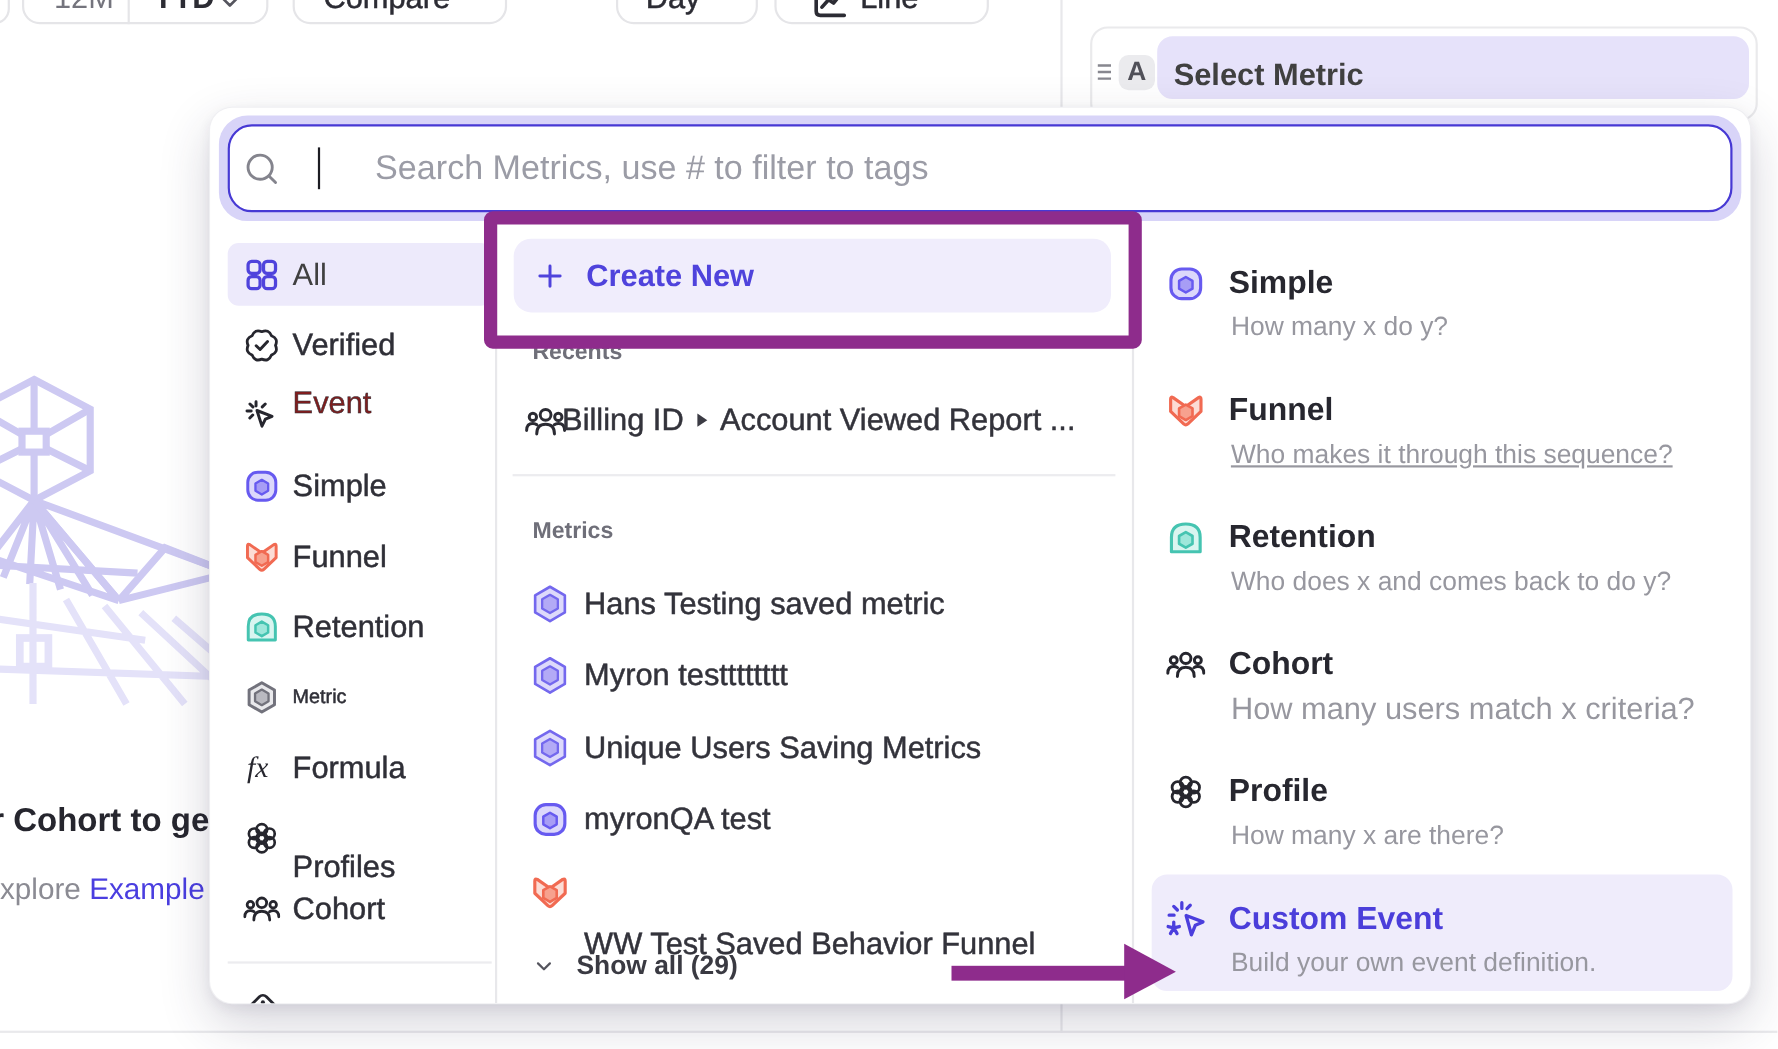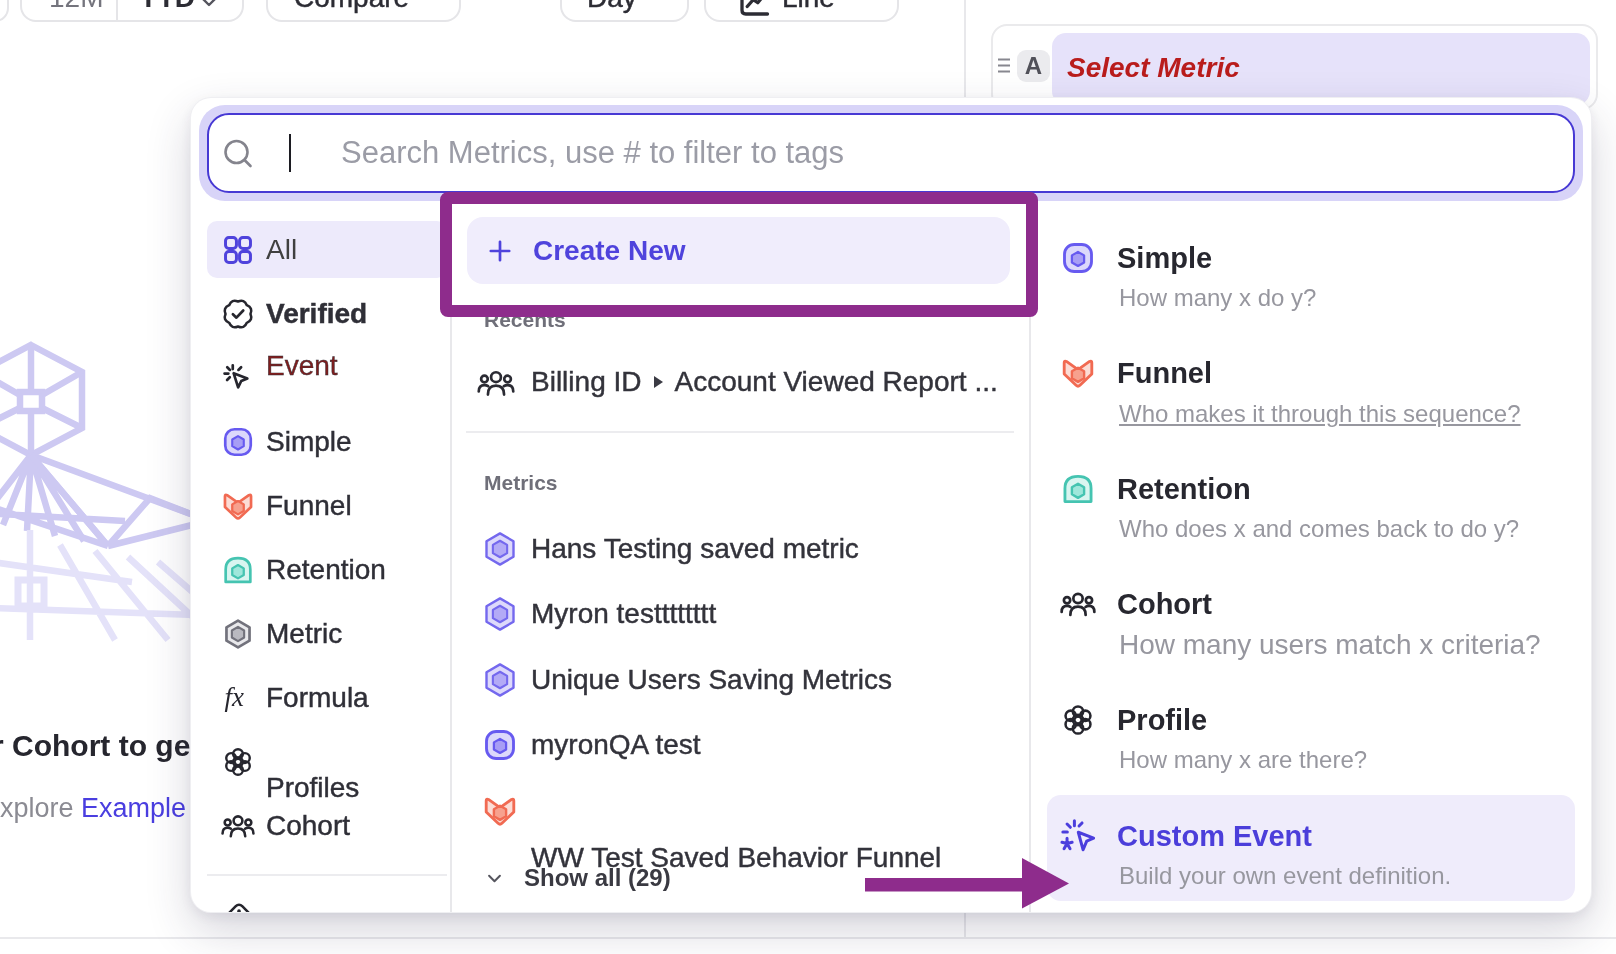--- a/index.html
+++ b/index.html
@@ -54,21 +54,21 @@
   </g>
 </svg>
 <div class="abs" style="left:-8px; top:729px; font-size:30px; font-weight:bold; color:#26262e;">r Cohort to ge</div>
 <div class="abs" style="left:0; top:793px; font-size:27px; color:#8b8b93;">xplore <span style="color:#4a3ee0;">Example Re</span></div>
 
 <div class="abs" style="left:991px; top:24px; width:607px; height:86px; background:#fff; border:2px solid #eaeaec; border-radius:16px;"></div>
 <svg class="abs" style="left:997px; top:57px;" width="14" height="18" viewBox="0 0 14 18" fill="none">
     <path d="M1 2.5 H13 M1 8.5 H13 M1 14.5 H13" stroke="#87878f" stroke-width="2.2"></path>
   </svg>
 <div class="abs" style="left:1017px; top:50px; width:33px; height:32px; border-radius:9px; background:#ebebee; text-align:center; line-height:32px; font-size:24px; font-weight:bold; color:#515159;">A</div>
-<div class="abs" style="left:1052px; top:33px; width:538px; height:72px; border-radius:14px; background:#e6e2fa; line-height:57px; padding-top:6px; padding-left:15px; font-size:28px; font-weight:bold; color:#b91c1c;font-style:italic;">Select Metric</div>
+<div class="abs" style="left:1052px; top:33px; width:538px; height:57px; border-radius:14px; background:#e6e2fa; line-height:57px; padding-top:6px; padding-left:15px; font-size:28px; font-weight:bold; color:#404040;">Select Metric</div>
 
 <div class="abs" id="panel" style="left:191px; top:98px; width:1400px; height:814px; background:#fff; border-radius:20px; box-shadow:0 0 0 1px #efeff2, 0 18px 46px rgba(45,40,75,.20), 0 4px 12px rgba(45,40,75,.08); overflow:hidden;">
 
   <div class="abs" style="left:8px; top:7px; width:1384px; height:96px; border-radius:26px; background:#d8d4f8;"></div>
   <div class="abs" style="left:16px; top:15px; width:1368px; height:80px; border-radius:22px; background:#fff; border:2.5px solid #4739d4; "></div>
   <svg class="abs" style="left:31px; top:40px;" width="32" height="32" viewBox="0 0 32 32" fill="none">
       <circle cx="14.5" cy="14" r="11" stroke="#84848d" stroke-width="2.6"></circle>
       <path d="M22.5 22 L28.5 28" stroke="#84848d" stroke-width="2.6" stroke-linecap="round"></path>
     </svg>
   <div class="abs" style="left:97.5px; top:36px; width:2.4px; height:38px; background:#1c1c22;"></div>
@@ -82,21 +82,21 @@
       <rect x="3.2" y="3.2" width="7.7" height="7.7" rx="2.3" stroke="#4f43dc" stroke-width="2.1"></rect>
       <rect x="13.1" y="3.2" width="7.7" height="7.7" rx="2.3" stroke="#4f43dc" stroke-width="2.1"></rect>
       <rect x="3.2" y="13.1" width="7.7" height="7.7" rx="2.3" stroke="#4f43dc" stroke-width="2.1"></rect>
       <rect x="13.1" y="13.1" width="7.7" height="7.7" rx="2.3" stroke="#4f43dc" stroke-width="2.1"></rect>
     </svg>
   <div class="abs" style="left:75px; top:151.5px; transform:translateY(-50%); font-size:28px; color:#404040; font-weight:normal;">All</div>
   <svg class="abs" style="left:30px; top:198.5px;" width="34" height="34" viewBox="0 0 24 24" fill="none">
       <path d="M12.00,3.20 Q16.44,1.28 18.22,5.78 Q22.72,7.56 20.80,12.00 Q22.72,16.44 18.22,18.22 Q16.44,22.72 12.00,20.80 Q7.56,22.72 5.78,18.22 Q1.28,16.44 3.20,12.00 Q1.28,7.56 5.78,5.78 Q7.56,1.28 12.00,3.20 Z" stroke="#26262e" stroke-width="1.8" stroke-linejoin="round"></path>
       <path d="M8.4,12.2 L10.9,14.6 L15.7,9.5" stroke="#26262e" stroke-width="1.9" stroke-linecap="round" stroke-linejoin="round"></path>
     </svg>
-  <div class="abs" style="left:75px; top:215.5px; transform:translateY(-50%); font-size:28px; color:#2f2f37; font-weight:bold; -webkit-text-stroke:0.45px #2f2f37;">Verified</div>
+  <div class="abs" style="left:75px; top:215.5px; transform:translateY(-50%); font-size:28px; color:#2f2f37; font-weight:normal; -webkit-text-stroke:0.45px #2f2f37;">Verified</div>
   <svg class="abs" style="left:30px; top:262.5px;" width="34" height="34" viewBox="0 0 24 24" fill="none">
       <path d="M8.9,8.6 L18.6,12.3 L14.3,14.1 L12.1,18.6 Z" stroke="#26262e" stroke-width="1.9" stroke-linejoin="round"></path>
       <path d="M8.3,3 L8.3,5.7 M4.4,4.4 L6.3,6.3 M12.3,6.3 L14.2,4.4 M2.5,8.9 L5.2,8.9 M6.2,11.5 L4.3,13.4" stroke="#26262e" stroke-width="1.9" stroke-linecap="round"></path>
     </svg>
   <div class="abs" style="left:75px; top:268px; transform:translateY(-50%); font-size:28px; color:#7f1d1d; font-weight:normal; -webkit-text-stroke:0.45px #2f2f37;">Event</div>
   <svg class="abs" style="left:30px; top:326.5px;" width="34" height="34" viewBox="0 0 24 24" fill="none">
       <rect x="3" y="3" width="18" height="18" rx="6.5" fill="#dcd8fb" stroke="#675af0" stroke-width="1.9"></rect>
       <polygon points="12.00,7.90 16.07,10.25 16.07,14.95 12.00,17.30 7.93,14.95 7.93,10.25" fill="#a79df5" stroke="#675af0" stroke-width="1.5" stroke-linejoin="round"></polygon>
     </svg>
   <div class="abs" style="left:75px; top:343.5px; transform:translateY(-50%); font-size:28px; color:#2f2f37; font-weight:normal; -webkit-text-stroke:0.45px #2f2f37;">Simple</div>
@@ -107,21 +107,21 @@
   <div class="abs" style="left:75px; top:407.5px; transform:translateY(-50%); font-size:28px; color:#2f2f37; font-weight:normal; -webkit-text-stroke:0.45px #2f2f37;">Funnel</div>
   <svg class="abs" style="left:30px; top:454.5px;" width="34" height="34" viewBox="0 0 24 24" fill="none">
       <path d="M3.3,20.4 L3.3,11.6 Q3.3,3.6 12,3.6 Q20.7,3.6 20.7,11.6 L20.7,20.4 Z" fill="#d9f5f0" stroke="#45c4b1" stroke-width="1.9" stroke-linejoin="round"></path>
       <polygon points="12.00,8.50 16.07,10.85 16.07,15.55 12.00,17.90 7.93,15.55 7.93,10.85" fill="#9fe7db" stroke="#45c4b1" stroke-width="1.6" stroke-linejoin="round"></polygon>
     </svg>
   <div class="abs" style="left:75px; top:471.5px; transform:translateY(-50%); font-size:28px; color:#2f2f37; font-weight:normal; -webkit-text-stroke:0.45px #2f2f37;">Retention</div>
   <svg class="abs" style="left:30px; top:518.5px;" width="34" height="34" viewBox="0 0 24 24" fill="none">
       <polygon points="12.00,2.60 20.14,7.30 20.14,16.70 12.00,21.40 3.86,16.70 3.86,7.30" fill="#e9e9ec" stroke="#72727c" stroke-width="1.9" stroke-linejoin="round"></polygon>
       <polygon points="12.00,7.00 16.33,9.50 16.33,14.50 12.00,17.00 7.67,14.50 7.67,9.50" fill="#b9b9c0" stroke="#72727c" stroke-width="1.5" stroke-linejoin="round"></polygon>
     </svg>
-  <div class="abs" style="left:75px; top:535.5px; transform:translateY(-50%); font-size:28px; color:#2f2f37; font-weight:normal; -webkit-text-stroke:0.45px #2f2f37;">Metric</div>
+  <div class="abs" style="left:75px; top:535.5px; transform:translateY(-50%); font-size:18px; color:#2f2f37; font-weight:normal; -webkit-text-stroke:0.45px #2f2f37;">Metric</div>
   <svg class="abs" style="left:30px; top:582.5px;" width="34" height="34" viewBox="0 0 24 24" fill="none">
       <text x="2.5" y="17.6" font-size="19" font-style="italic" font-family="Liberation Serif" fill="#26262e">fx</text>
     </svg>
   <div class="abs" style="left:75px; top:599.5px; transform:translateY(-50%); font-size:28px; color:#2f2f37; font-weight:normal; -webkit-text-stroke:0.45px #2f2f37;">Formula</div>
   <svg class="abs" style="left:30px; top:646.5px;" width="34" height="34" viewBox="0 0 24 24" fill="none">
       <circle cx="12" cy="12" r="3.45" stroke="#26262e" stroke-width="1.7"></circle>
       <circle cx="12.0" cy="6.4" r="3.45" stroke="#26262e" stroke-width="1.7"></circle>
       <circle cx="16.85" cy="9.2" r="3.45" stroke="#26262e" stroke-width="1.7"></circle>
       <circle cx="16.85" cy="14.8" r="3.45" stroke="#26262e" stroke-width="1.7"></circle>
       <circle cx="12.0" cy="17.6" r="3.45" stroke="#26262e" stroke-width="1.7"></circle>
@@ -153,21 +153,21 @@
   <div class="abs" style="left:342px; top:152.5px; transform:translateY(-50%); font-size:28px; font-weight:bold; color:#4f43dc;">Create New</div>
   <div class="abs" style="left:293px; top:222px; transform:translateY(-50%); font-size:21px; font-weight:bold; color:#6f6f79;">Recents</div>
   <svg class="abs" style="left:286px; top:266px;" width="38" height="38" viewBox="0 0 24 24" fill="none">
       <circle cx="12" cy="8.3" r="3.1" stroke="#2b2b33" stroke-width="1.7"></circle>
       <path d="M6.9,19.3 Q6.9,13.7 12,13.7 Q17.1,13.7 17.1,19.3" stroke="#2b2b33" stroke-width="1.7" stroke-linecap="round"></path>
       <circle cx="4.7" cy="9.5" r="2.1" stroke="#2b2b33" stroke-width="1.7"></circle>
       <path d="M1.1,17.3 Q1.1,13.3 4.7,13.3 Q6.1,13.3 7,14" stroke="#2b2b33" stroke-width="1.7" stroke-linecap="round"></path>
       <circle cx="19.3" cy="9.5" r="2.1" stroke="#2b2b33" stroke-width="1.7"></circle>
       <path d="M22.9,17.3 Q22.9,13.3 19.3,13.3 Q17.9,13.3 17,14" stroke="#2b2b33" stroke-width="1.7" stroke-linecap="round"></path>
     </svg>
-  <div class="abs" style="left:340px; top:284px; transform:translateY(-50%); font-size:28px; color:#33333b; -webkit-text-stroke:0.45px #33333b;">Billing ID <svg width="11" height="14" viewBox="0 0 11 14" style="margin:0 4px 2px 4px;">
+  <div class="abs" style="left:320px; top:284px; transform:translateY(-50%); font-size:28px; color:#33333b; -webkit-text-stroke:0.45px #33333b;">Billing ID <svg width="11" height="14" viewBox="0 0 11 14" style="margin:0 4px 2px 4px;">
         <polygon points="1,1 10,7 1,13" fill="#3b3b44"></polygon>
       </svg> Account Viewed Report ...</div>
   <svg class="abs" style="left:291px; top:432.5px;" width="36" height="36" viewBox="0 0 24 24" fill="none">
       <polygon points="12.00,1.60 21.00,6.80 21.00,17.20 12.00,22.40 3.00,17.20 3.00,6.80" fill="#ddd9fb" stroke="#7468ee" stroke-width="1.6" stroke-linejoin="round"></polygon>
       <polygon points="12.00,6.50 16.76,9.25 16.76,14.75 12.00,17.50 7.24,14.75 7.24,9.25" fill="#b3aaf6" stroke="#7468ee" stroke-width="1.4" stroke-linejoin="round"></polygon>
     </svg>
   <div class="abs" style="left:340px; top:450.5px; transform:translateY(-50%); font-size:28px; color:#33333b; -webkit-text-stroke:0.45px #33333b;">Hans Testing saved metric</div>
   <svg class="abs" style="left:291px; top:498.0px;" width="36" height="36" viewBox="0 0 24 24" fill="none">
       <polygon points="12.00,1.60 21.00,6.80 21.00,17.20 12.00,22.40 3.00,17.20 3.00,6.80" fill="#ddd9fb" stroke="#7468ee" stroke-width="1.6" stroke-linejoin="round"></polygon>
       <polygon points="12.00,6.50 16.76,9.25 16.76,14.75 12.00,17.50 7.24,14.75 7.24,9.25" fill="#b3aaf6" stroke="#7468ee" stroke-width="1.4" stroke-linejoin="round"></polygon>

